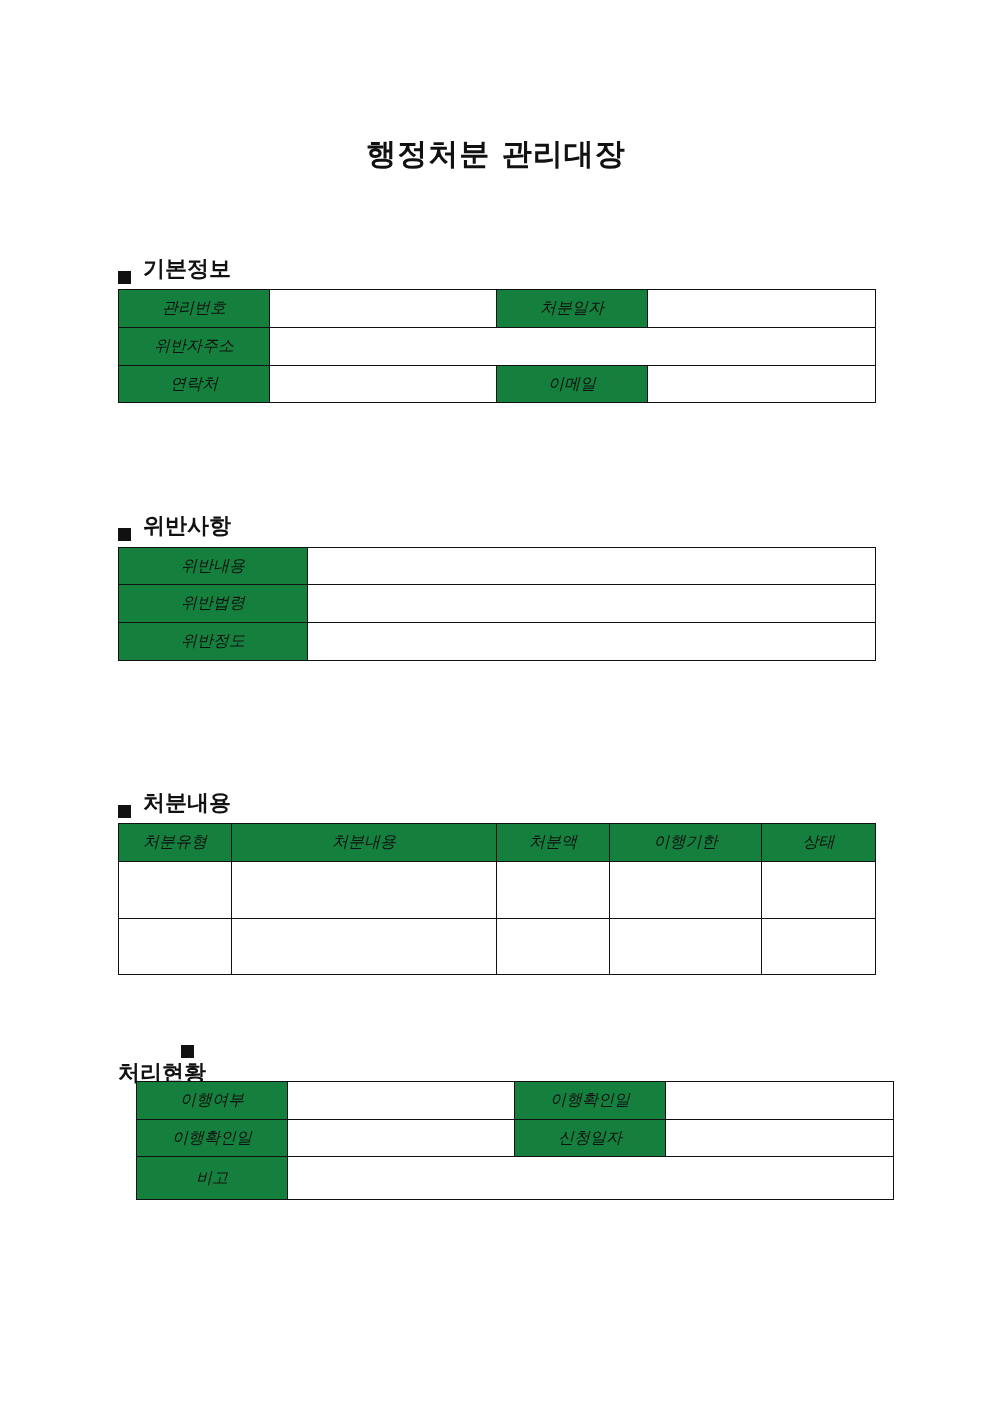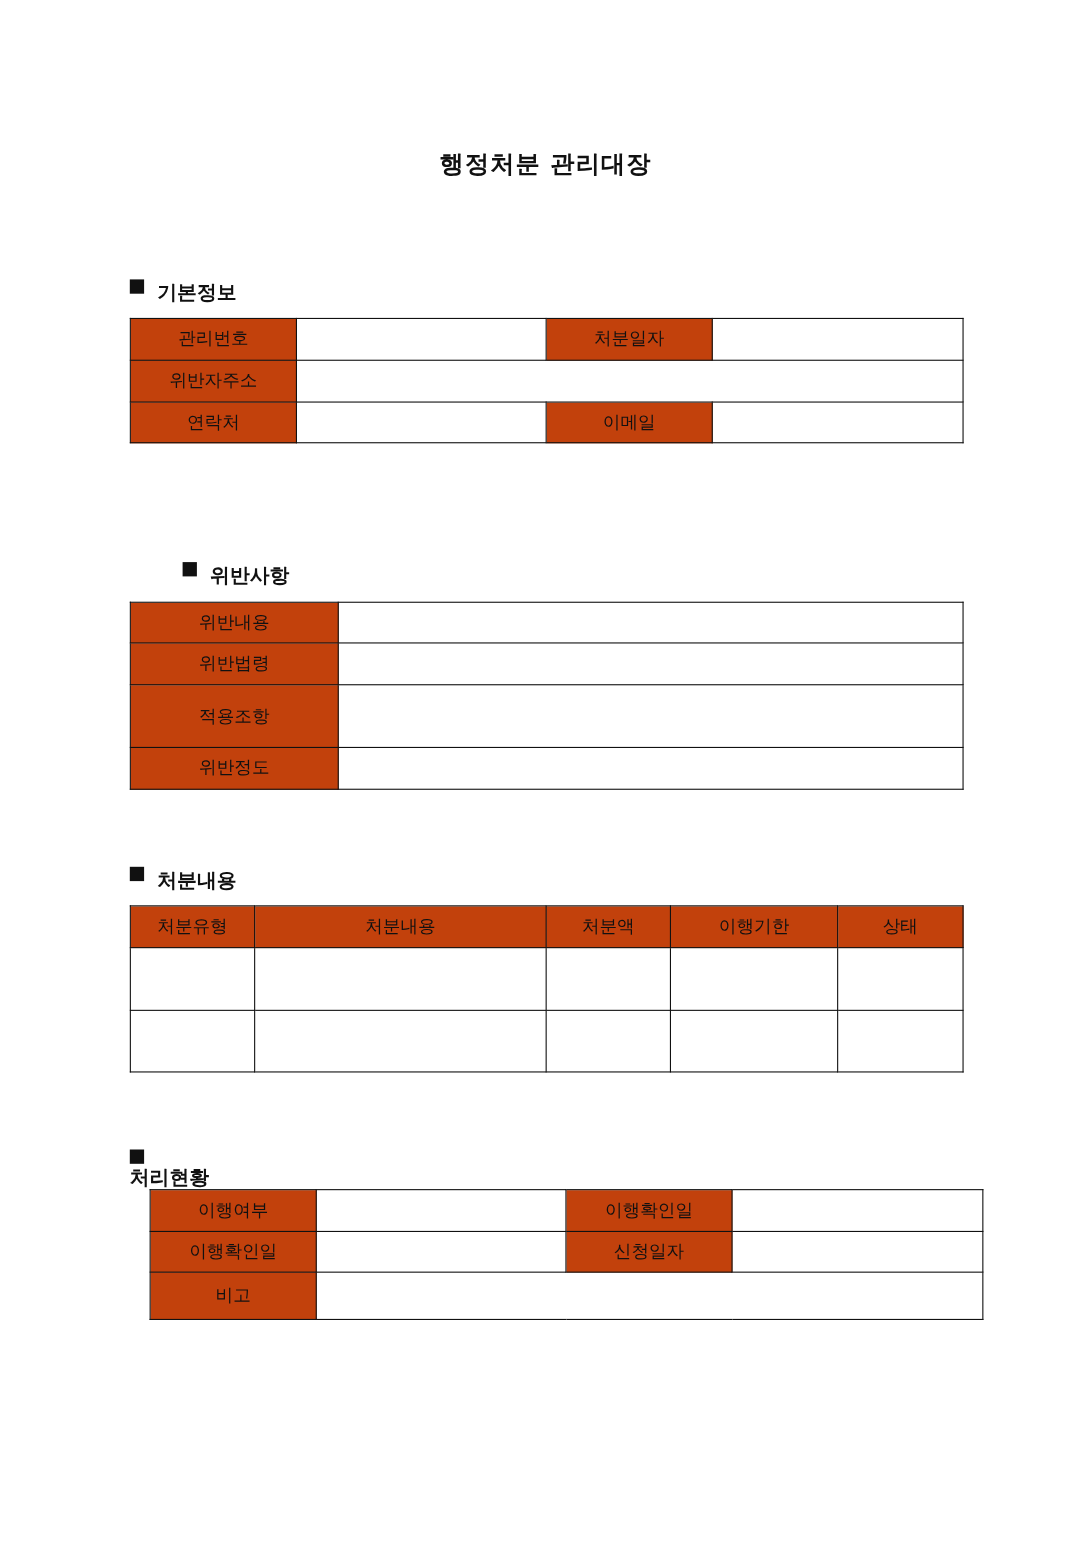--- a/index.html
+++ b/index.html
@@ -1,22 +1,22 @@
 <!DOCTYPE html>
 <html><head>
 <meta charset="utf-8">
 <style>
   html, body { margin:0; padding:0; background:#ffffff; }
   body { width:992px; height:1403px; position:relative; font-family:"DejaVu Sans","Liberation Sans",sans-serif; color:#111; }
-  .title { position:absolute; left:0; width:992px; top:134px; text-align:center; font-size:22px; font-weight:bold; letter-spacing:1px; }
-  .section-head { position:absolute; left:118px; font-size:18px; font-weight:bold; display:flex; align-items:flex-start; }
+  .title { position:absolute; left:0; width:992px; top:134px; text-align:center; font-size:30px; font-weight:bold; letter-spacing:1px; }
+  .section-head { position:absolute; left:118px; font-size:22px; font-weight:bold; display:flex; align-items:flex-end; }
   .section-head .sq { display:inline-block; width:13px; height:13px; background:#111; margin-right:12px; }
   table.form { position:absolute; left:118px; width:757px; border-collapse:collapse; table-layout:fixed; font-size:16px; }
   table.form td { border:1.5px solid #111; padding:0; text-align:center; vertical-align:middle; }
-  td.lbl { background:#c2410c; }
+  td.lbl { background:#15803d;font-style:italic; }
   td.val { background:#fff; }
 </style>
 </head>
 <body>
 
 <div class="title">행정처분 관리대장</div>
 
 <div class="section-head" style="top:254px;">
   <span class="sq"></span>
   <span>기본정보</span>
@@ -41,40 +41,36 @@
   </tr>
   <tr style="height:37px">
     <td class="lbl">연락처</td>
     <td class="val"></td>
     <td class="lbl">이메일</td>
     <td class="val"></td>
   </tr>
 </tbody>
   </table>
 
-<div class="section-head" style="top:511px;margin-left:48px;">
+<div class="section-head" style="top:511px;">
   <span class="sq"></span>
   <span>위반사항</span>
 </div>
 <table class="form" style="top:547px;">
   <colgroup>
       <col style="width:189px">
       <col style="width:568px">
     </colgroup>
   <tbody>
       <tr style="height:37px">
     <td class="lbl">위반내용</td>
     <td class="val"></td>
   </tr>
   <tr style="height:38px">
     <td class="lbl">위반법령</td>
-    <td class="val"></td>
-  </tr>
-  <tr style="height:57px">
-    <td class="lbl">적용조항</td>
     <td class="val"></td>
   </tr>
   <tr style="height:38px">
     <td class="lbl">위반정도</td>
     <td class="val"></td>
   </tr>
 </tbody>
   </table>
 
 <div class="section-head" style="top:788px;">

